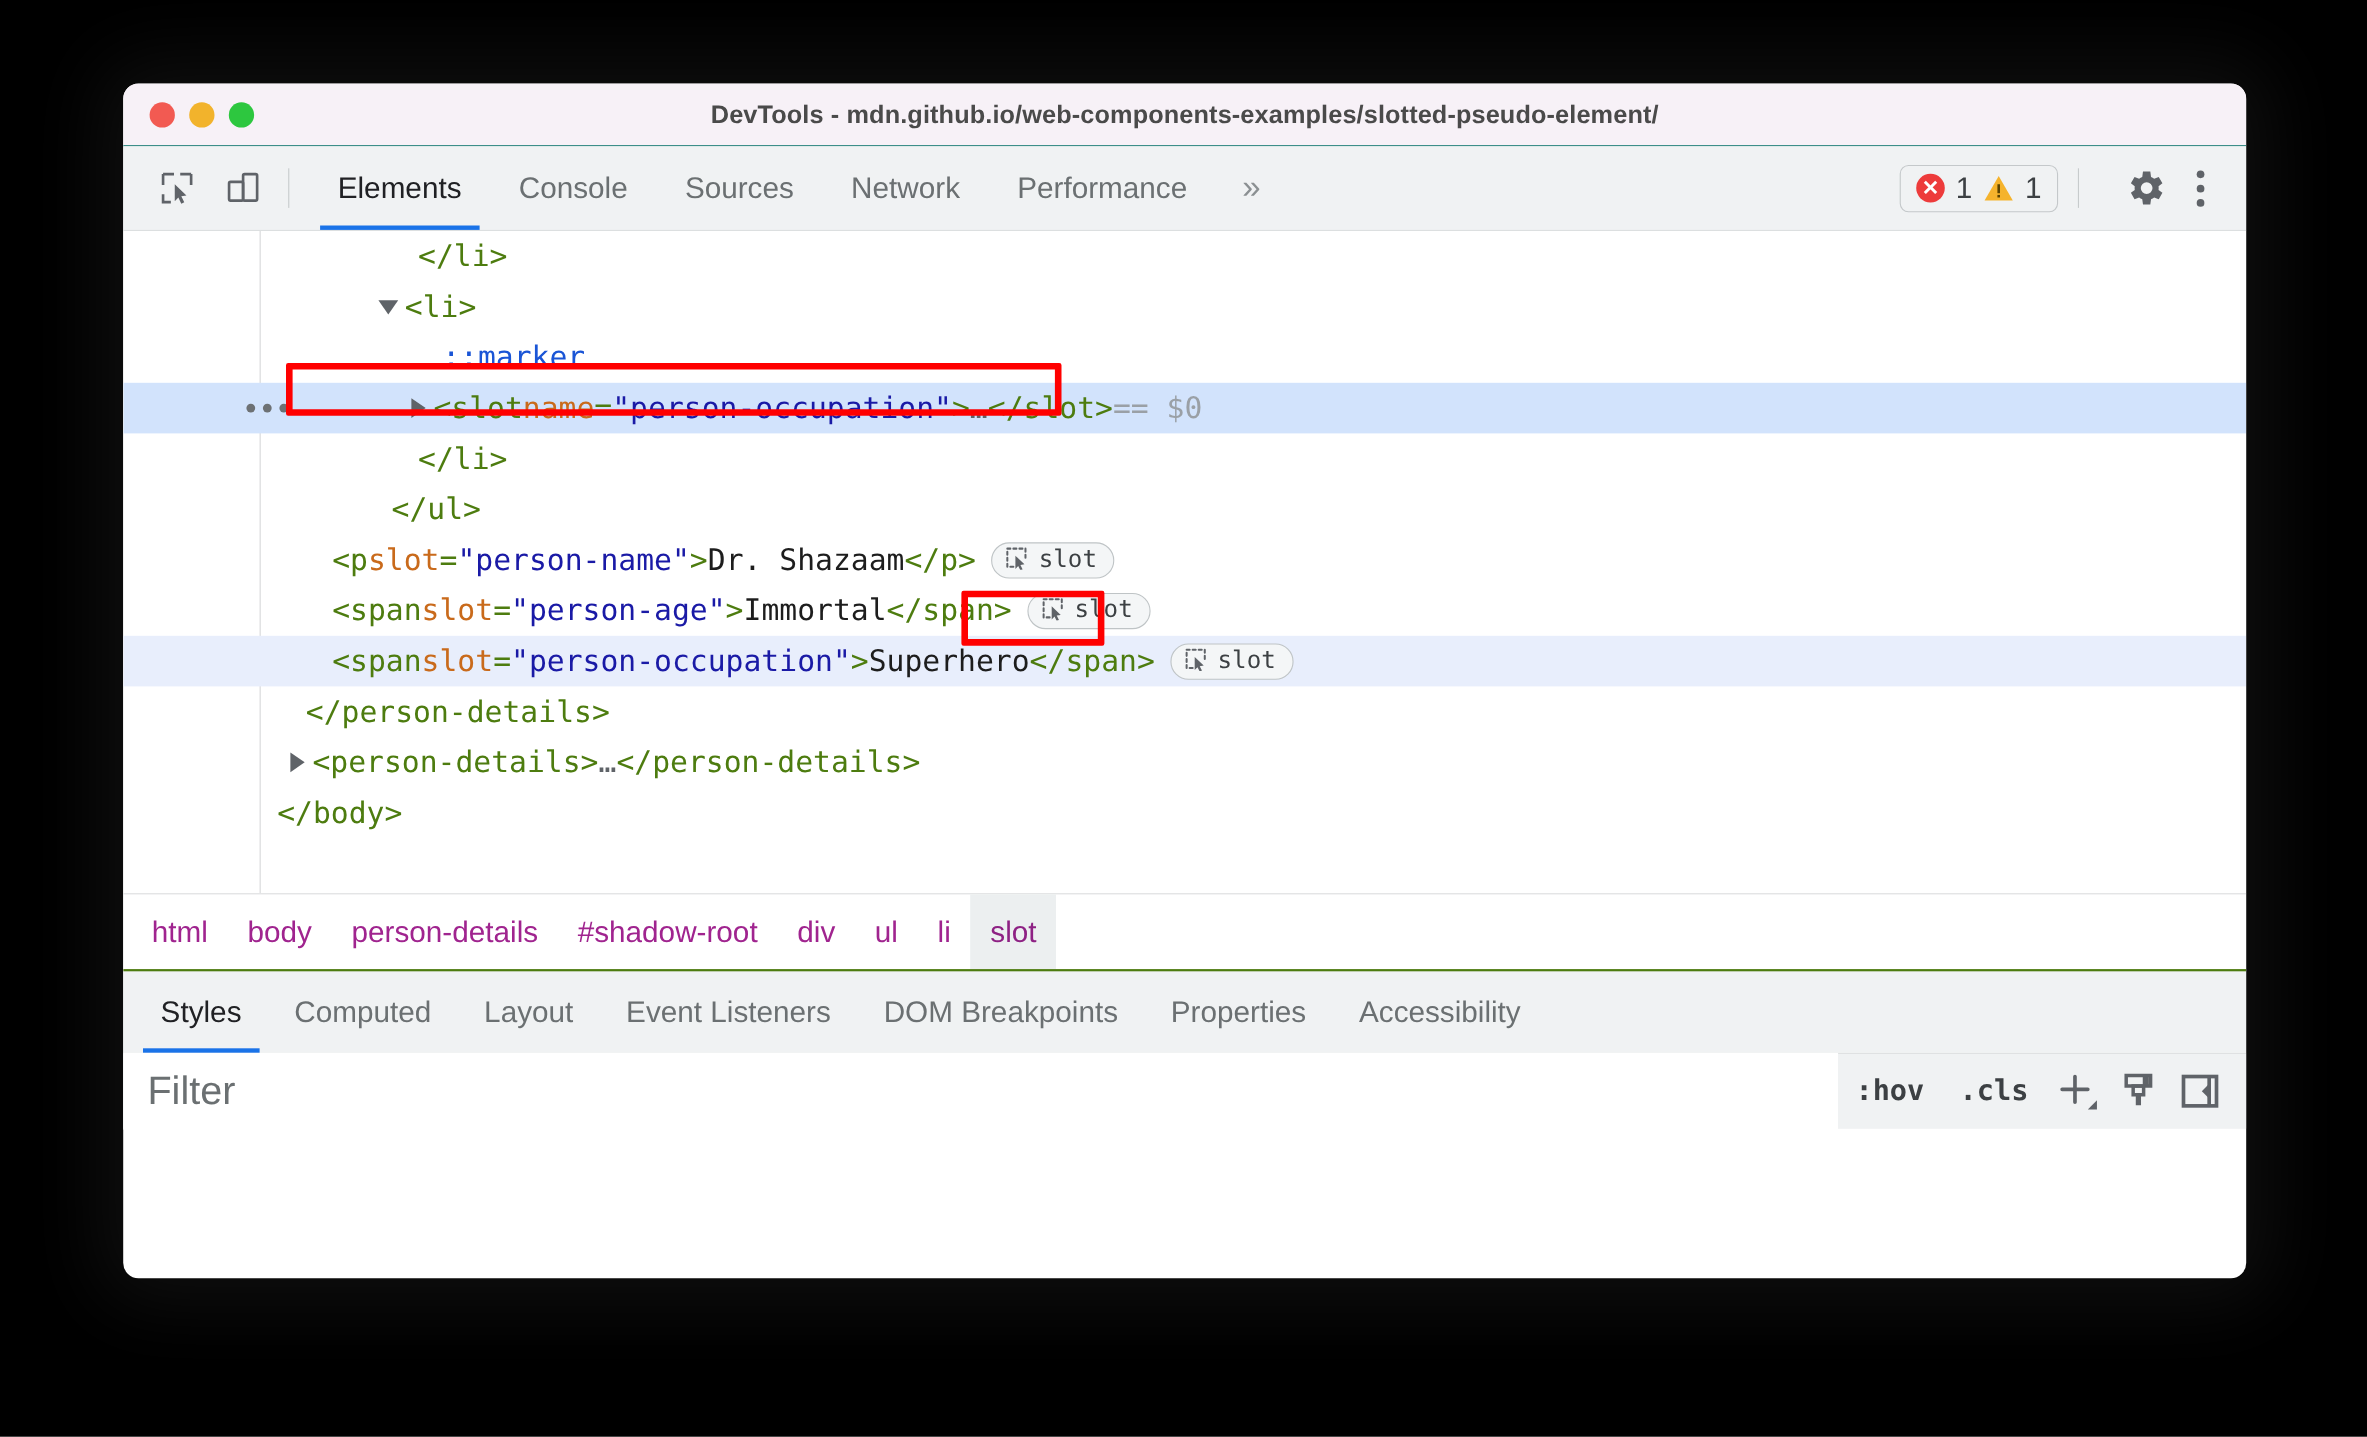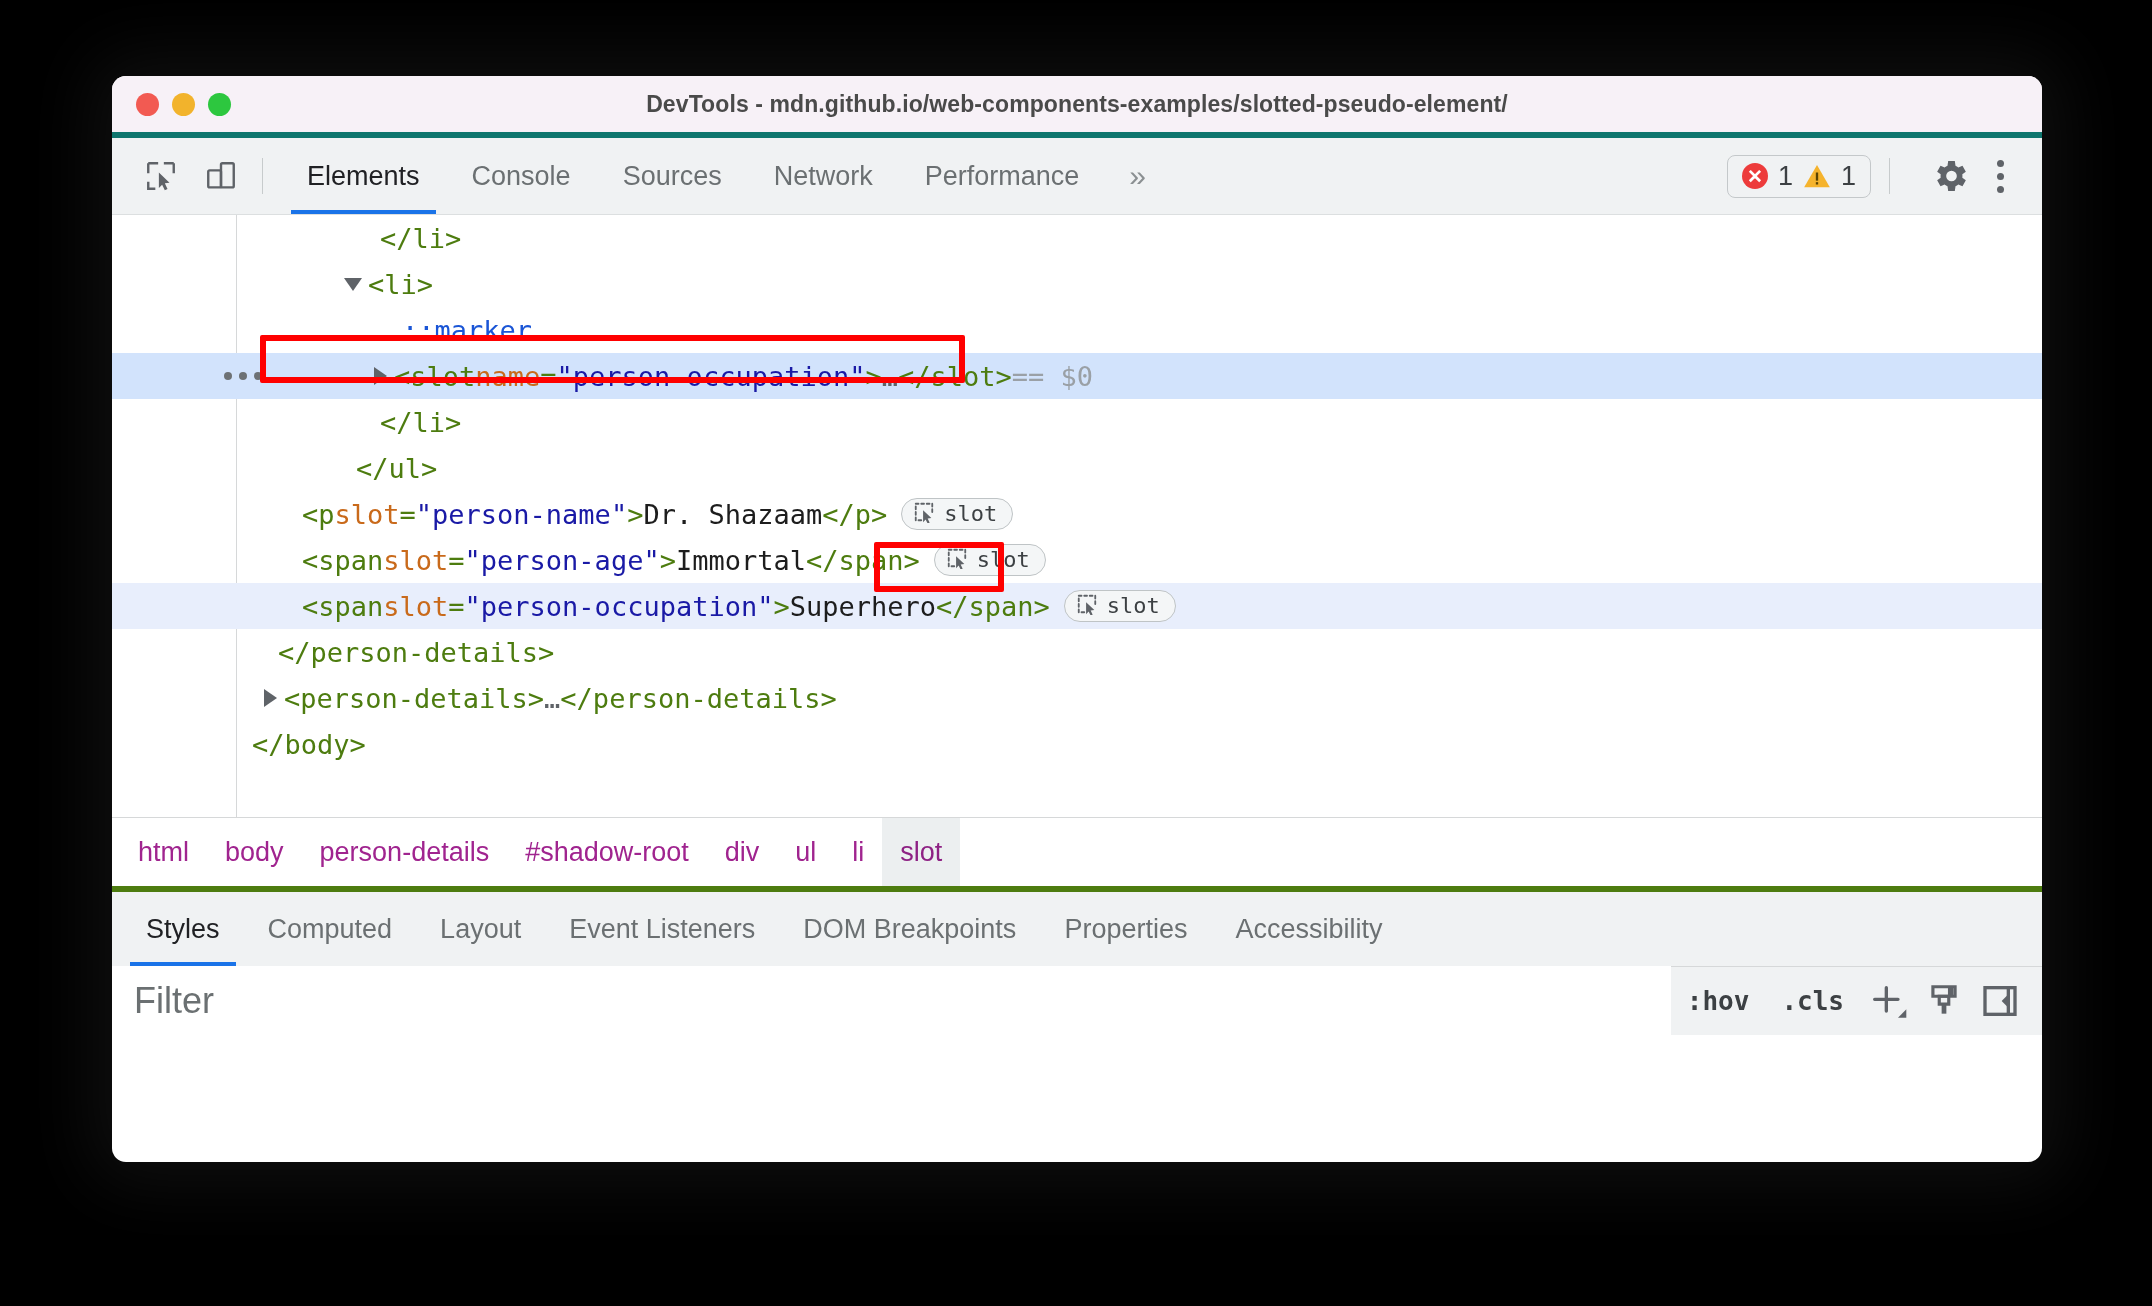--- a/index.html
+++ b/index.html
@@ -14,21 +14,21 @@
   
   .window{
     position:absolute;left:112px;top:76px;width:1930px;height:1086px;
     background:#ffffff;border-radius:14px;overflow:hidden;
     box-shadow:0 0 70px 22px rgba(255,255,255,.06);
   }
 
   
   .titlebar{
     position:relative;height:56px;background:#f7f1f7;
-    border-bottom:6px solid #0f766e;
+    border-bottom:1px solid #0f766e;
     display:flex;align-items:center;
   }
   .lights{display:flex;gap:13px;margin-left:24px;}
   .light{width:23px;height:23px;border-radius:50%;}
   .light.red{background:#f25a52;}
   .light.yellow{background:#f2b32c;}
   .light.green{background:#2dc73f;}
   .title{
     position:absolute;left:0;right:0;text-align:center;
     font-size:23px;font-weight:bold;color:#4a4a4a;
@@ -139,21 +139,21 @@
     display:flex;align-items:stretch;padding-left:8px;
   }
   .crumb{
     display:flex;align-items:center;padding:0 18px;
     font-size:27px;color:#a0248f;cursor:pointer;
   }
   .crumb.active{background:#eceff0;color:#8e2184;}
 
   
   .stabs{
-    height:74px;background:#f0f2f3;border-top:6px solid #4d7c0f;
+    height:74px;background:#f0f2f3;border-top:2px solid #4d7c0f;
     display:flex;align-items:center;padding-left:10px;position:relative;
   }
   .stab{
     position:relative;height:100%;display:flex;align-items:center;
     padding:0 24px;font-size:27px;color:#6b7072;cursor:pointer;white-space:nowrap;
   }
   .stab.active{color:#202124;}
   .stab.active::after{
     content:"";position:absolute;left:8px;right:8px;bottom:0;height:4px;background:#1a73e8;
   }

